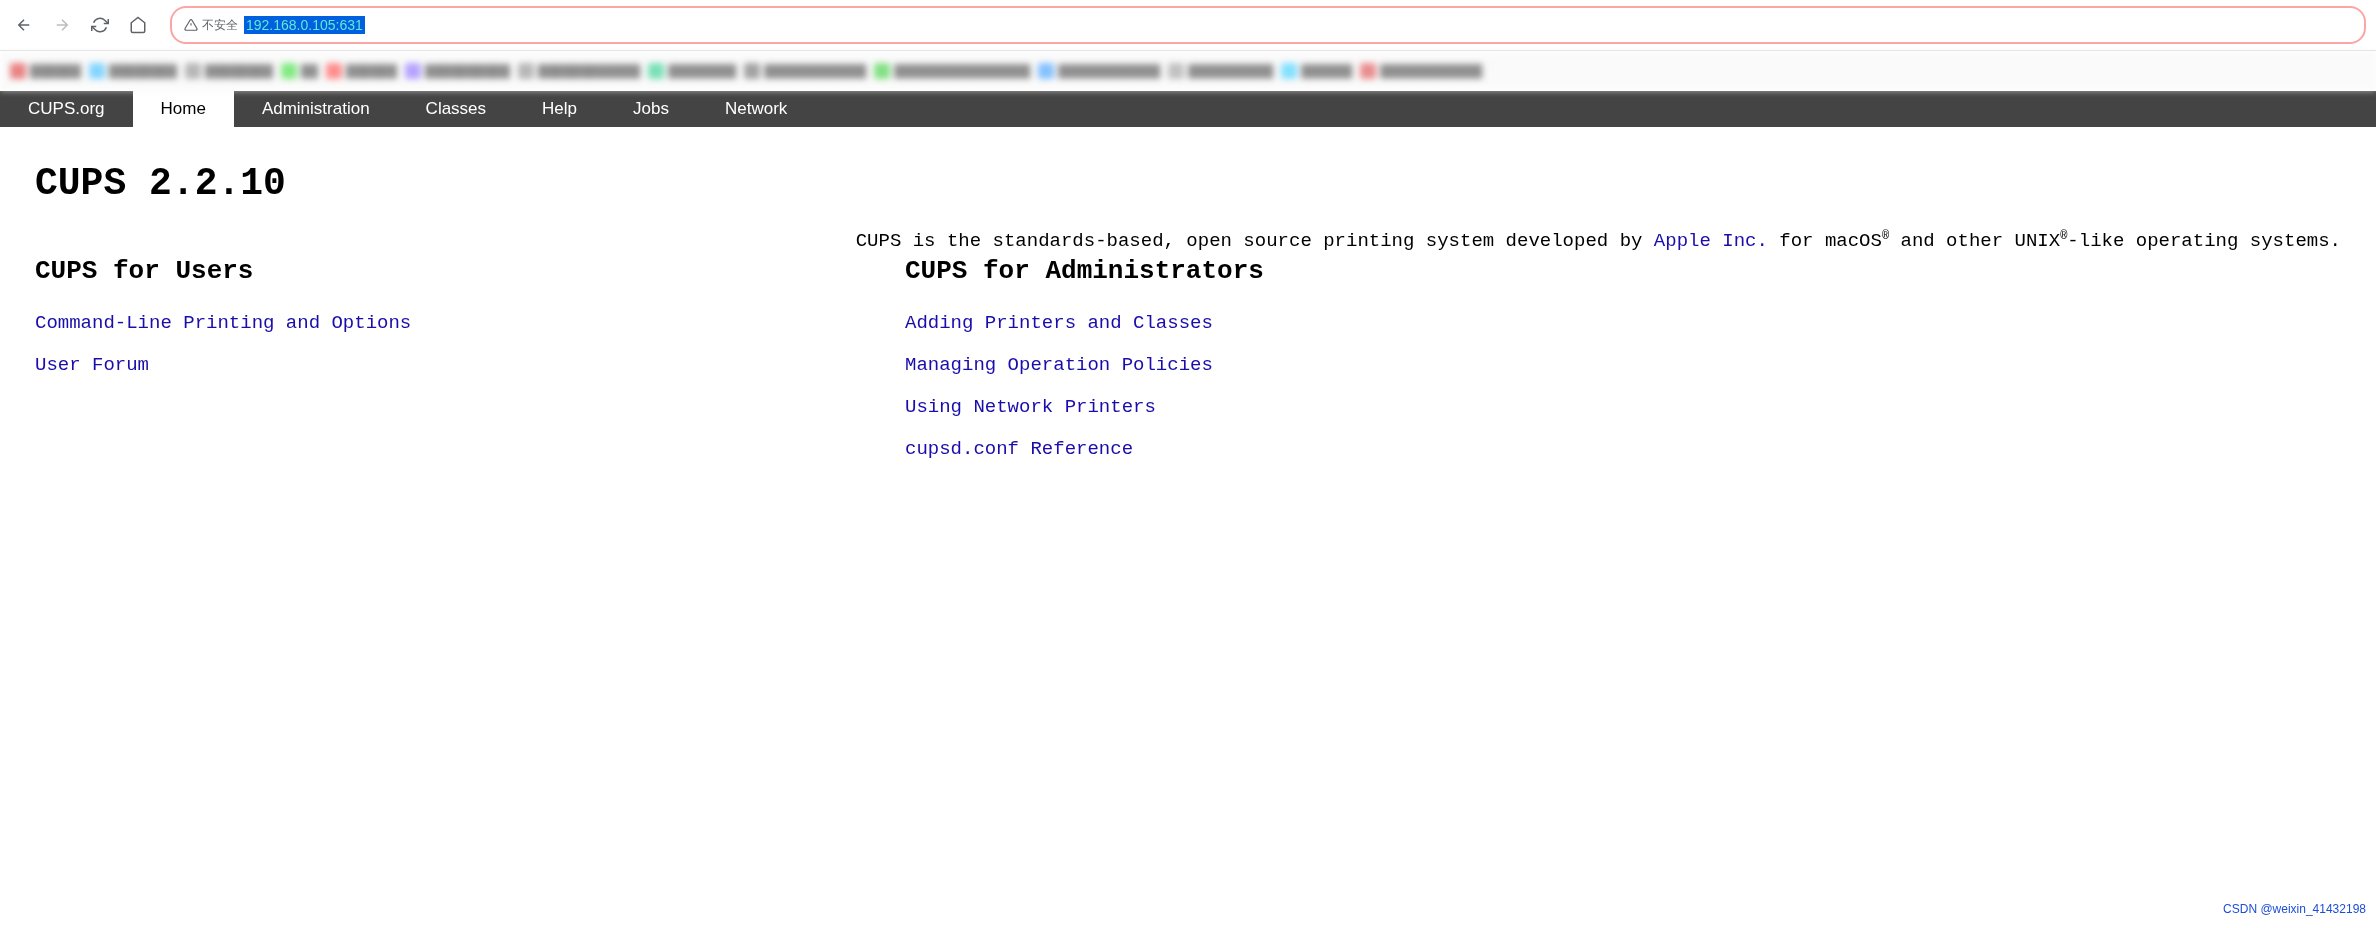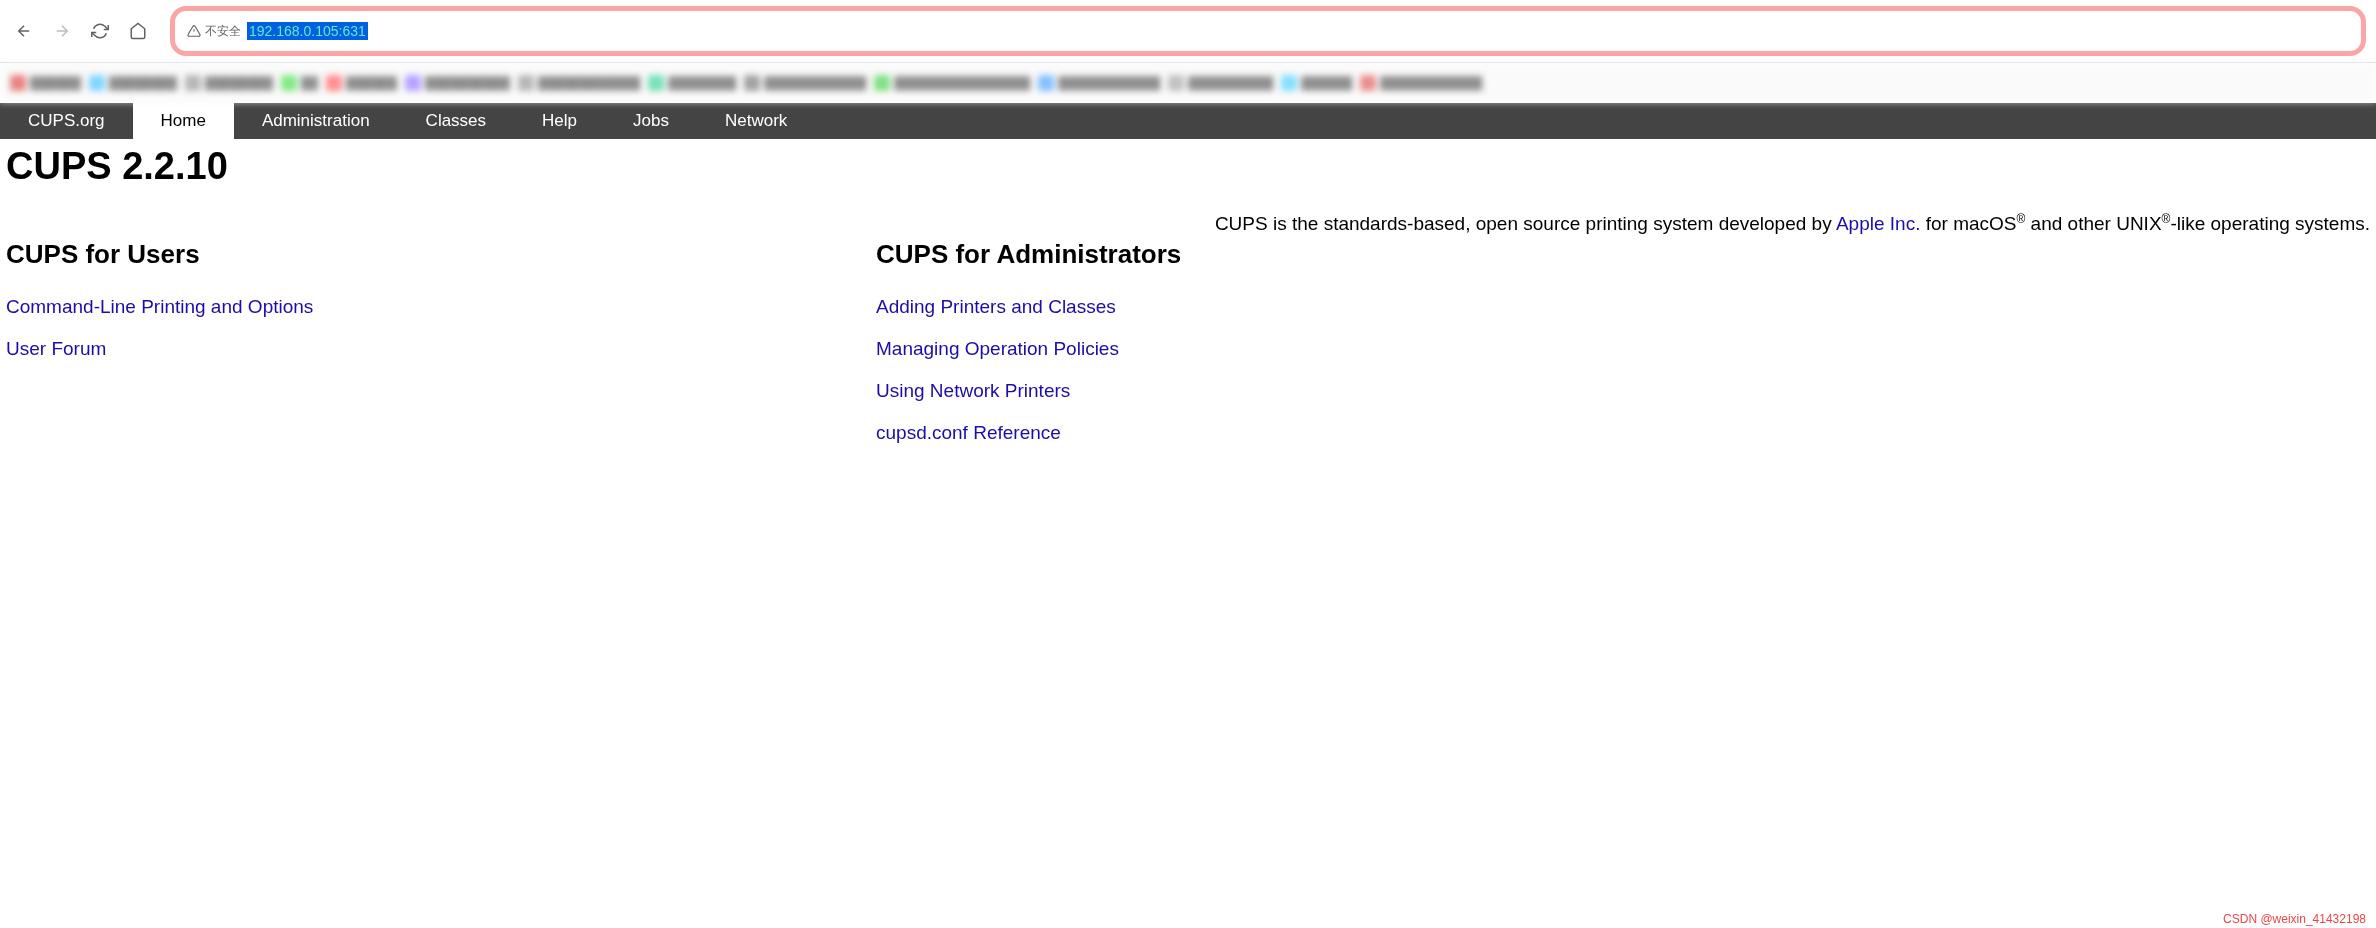--- a/index.html
+++ b/index.html
@@ -31,22 +31,22 @@
     }
     .nav-btn.disabled {
       color: #bdbdbd;
     }
     .nav-btn svg {
       width: 18px;
       height: 18px;
     }
     .url-bar {
       flex: 1;
-      height: 50px;
-      border: 5px solid #fca5a5;
+      height: 38px;
+      border: 2px solid #fca5a5;
       border-radius: 16px;
       display: flex;
       align-items: center;
       padding: 0 12px;
       gap: 6px;
       margin-left: 8px;
     }
     .not-secure {
       font-size: 12px;
       color: #5f6368;
@@ -97,21 +97,22 @@
       display: flex;
       align-items: center;
       font-size: 17px;
       cursor: pointer;
     }
     .cups-nav-item.active {
       background: #fff;
       color: #000;
     }
     .content {
-      padding: 6px;
+      padding: 35px;
+      font-family: Liberation Mono, monospace;
     }
     .page-title {
       font-size: 38px;
       font-weight: bold;
       margin-bottom: 22px;
     }
     .intro {
       font-size: 19px;
       line-height: 1.5;
       color: #000;
@@ -145,24 +146,24 @@
     .link-list li {
       margin-bottom: 20px;
     }
     .link-list a {
       color: #1a0dab;
       text-decoration: none;
       font-size: 19px;
     }
     .watermark {
       position: fixed;
-      bottom: 2px;
+      bottom: 12px;
       right: 10px;
       font-size: 12px;
-      color: #ef4444;
+      color: #1d4ed8;
       font-family: sans-serif;
     }
   </style>
 </head>
 <body>
 
 <div class="browser-chrome">
   <div class="nav-btn">
     <svg viewBox="0 0 24 24" fill="none" stroke="currentColor" stroke-width="2">
         <path d="M19 12H5M12 19l-7-7 7-7"></path>

